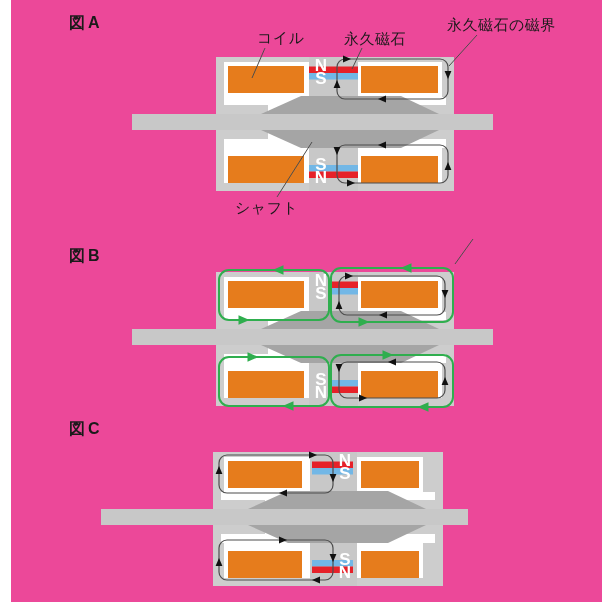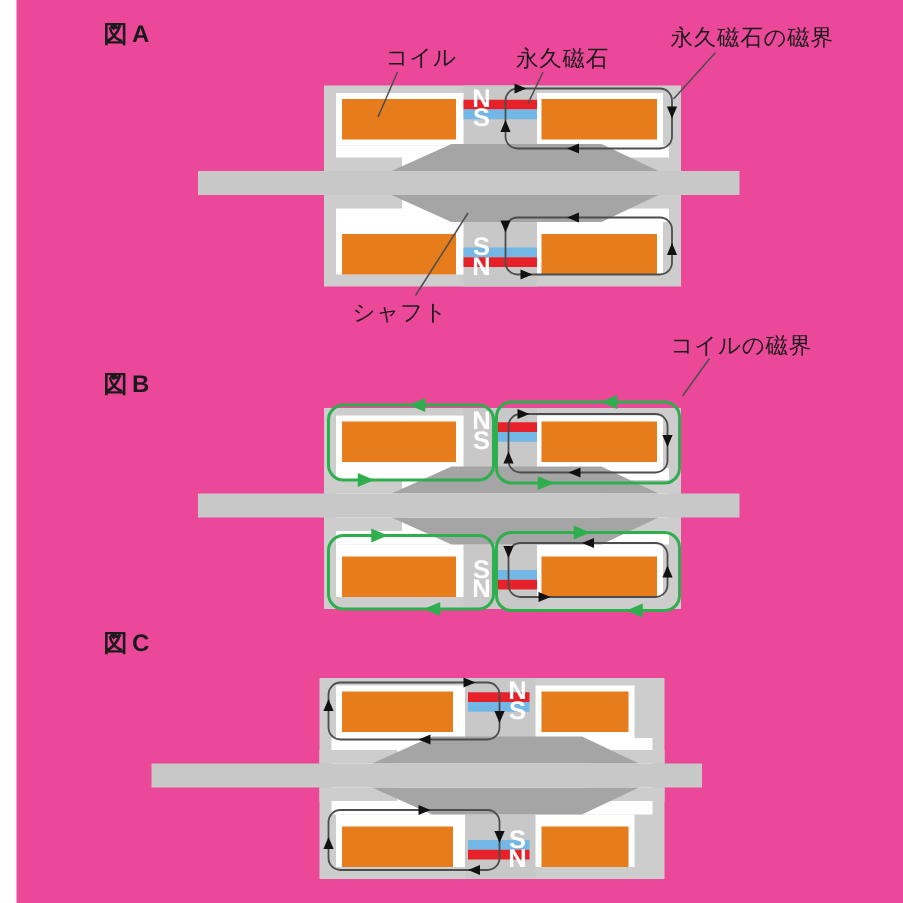--- a/index.html
+++ b/index.html
@@ -129,21 +129,20 @@
     </svg>
 
   <div class="fig-label" style="left: 58px; top: 13px; color: rgb(26, 26, 26);">図A</div>
   <div class="fig-label" style="left: 58px; top: 246px; color: rgb(26, 26, 26); text-align: right;">図B</div>
   <div class="fig-label" style="left: 58px; top: 419px; color: rgb(26, 26, 26);">図C</div>
 
   <div class="annotation" style="left: 246px; top: 29px; color: rgb(26, 26, 26); text-align: center;">コイル</div>
   <div class="annotation" style="left: 333px; top: 30px; color: rgb(26, 26, 26);">永久磁石</div>
   <div class="annotation" style="left: 436px; top: 16px; color: rgb(26, 26, 26); text-align: right;">永久磁石の磁界</div>
   <div class="annotation" style="left: 224px; top: 199px; color: rgb(26, 26, 26);">シャフト</div>
-  <div class="annotation" style="left: 436px; top: 221px; color: rgb(26, 26, 26);">コイルの磁界</div>
 
   <div class="pole-letters" style="left: 310px; top: 59px; color: rgb(255, 255, 255);">N
 S</div>
   <div class="pole-letters" style="left: 310px; top: 157.5px; color: rgb(255, 255, 255);">S
 N</div>
   <div class="pole-letters" style="left: 310px; top: 274px; color: rgb(255, 255, 255);">N
 S</div>
   <div class="pole-letters" style="left: 310px; top: 372.5px; color: rgb(255, 255, 255);">S
 N</div>
   <div class="pole-letters" style="left: 334px; top: 454px; color: rgb(255, 255, 255);">N

